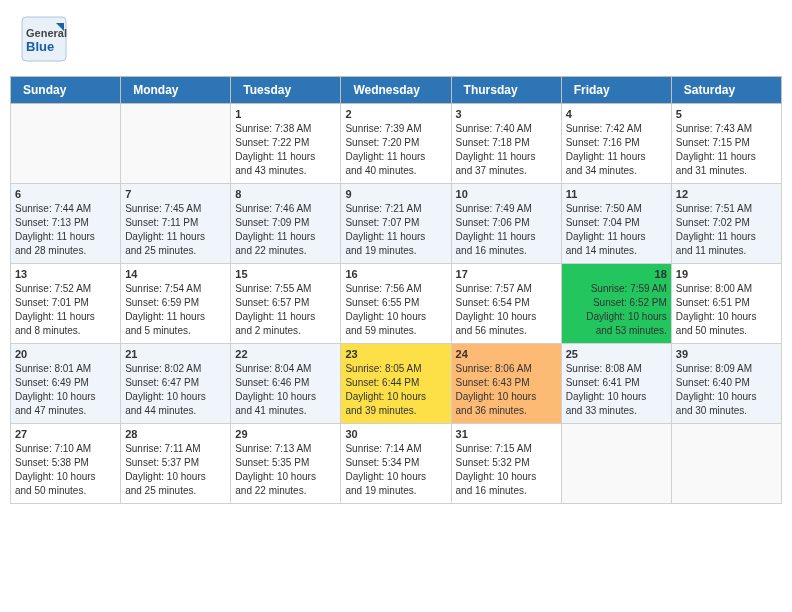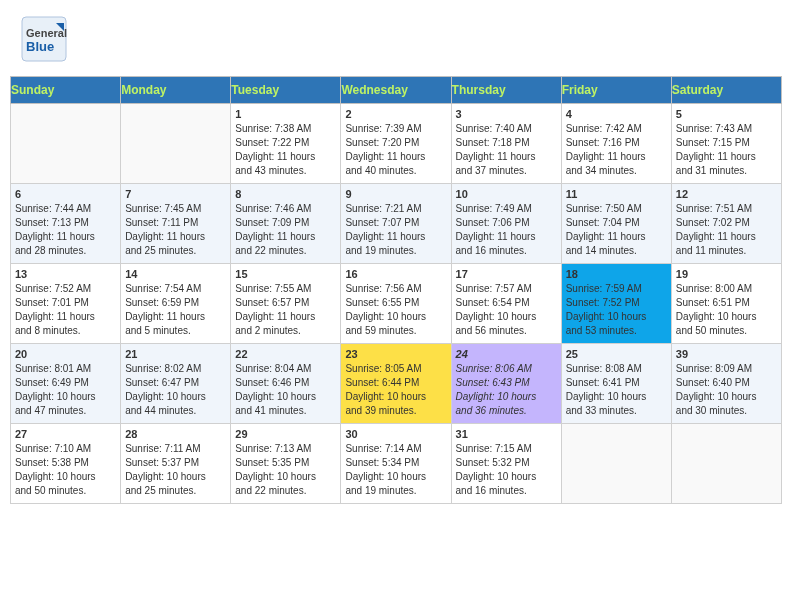--- a/index.html
+++ b/index.html
@@ -30,24 +30,24 @@
       color: #555;
       margin-top: 2px;
     }
     table {
       width: 100%;
       border-collapse: collapse;
       table-layout: fixed;
     }
     thead tr th {
       background: #2e75b6;
-      color: #bef264;
+      color: #ffffff;
       font-size: 12px;
       font-weight: bold;
-      padding: 6px 0;
+      padding: 6px 12px;
       text-align: left;
       border: 1px solid #c0c0c0;
     }
     tbody tr td {
       vertical-align: top;
       font-size: 10px;
       color: #333;
       padding: 4px 4px;
       border: 1px solid #d0d0d0;
       height: 80px;
@@ -264,25 +264,25 @@
         </td>
         <td style="background: rgb(255, 255, 255);">
           <span class="day-number">17</span>
           <div class="day-info">
             <div>Sunrise: 7:57 AM</div>
             <div>Sunset: 6:54 PM</div>
             <div>Daylight: 10 hours</div>
             <div>and 56 minutes.</div>
           </div>
         </td>
-        <td style="background: #0ea5e9;">
+        <td style="background: #22c55e; text-align: right;">
           <span class="day-number">18</span>
           <div class="day-info">
             <div>Sunrise: 7:59 AM</div>
-            <div>Sunset: 7:52 PM</div>
+            <div>Sunset: 6:52 PM</div>
             <div>Daylight: 10 hours</div>
             <div>and 53 minutes.</div>
           </div>
         </td>
         <td style="background: rgb(255, 255, 255);">
           <span class="day-number">19</span>
           <div class="day-info">
             <div>Sunrise: 8:00 AM</div>
             <div>Sunset: 6:51 PM</div>
             <div>Daylight: 10 hours</div>
@@ -320,21 +320,21 @@
         </td>
         <td style="background: #fde047;">
           <span class="day-number">23</span>
           <div class="day-info">
             <div>Sunrise: 8:05 AM</div>
             <div>Sunset: 6:44 PM</div>
             <div>Daylight: 10 hours</div>
             <div>and 39 minutes.</div>
           </div>
         </td>
-        <td style="background: #c4b5fd; font-style: italic;">
+        <td style="background: #fdba74;">
           <span class="day-number">24</span>
           <div class="day-info">
             <div>Sunrise: 8:06 AM</div>
             <div>Sunset: 6:43 PM</div>
             <div>Daylight: 10 hours</div>
             <div>and 36 minutes.</div>
           </div>
         </td>
         <td style="background: rgb(240, 245, 251);">
           <span class="day-number">25</span>

